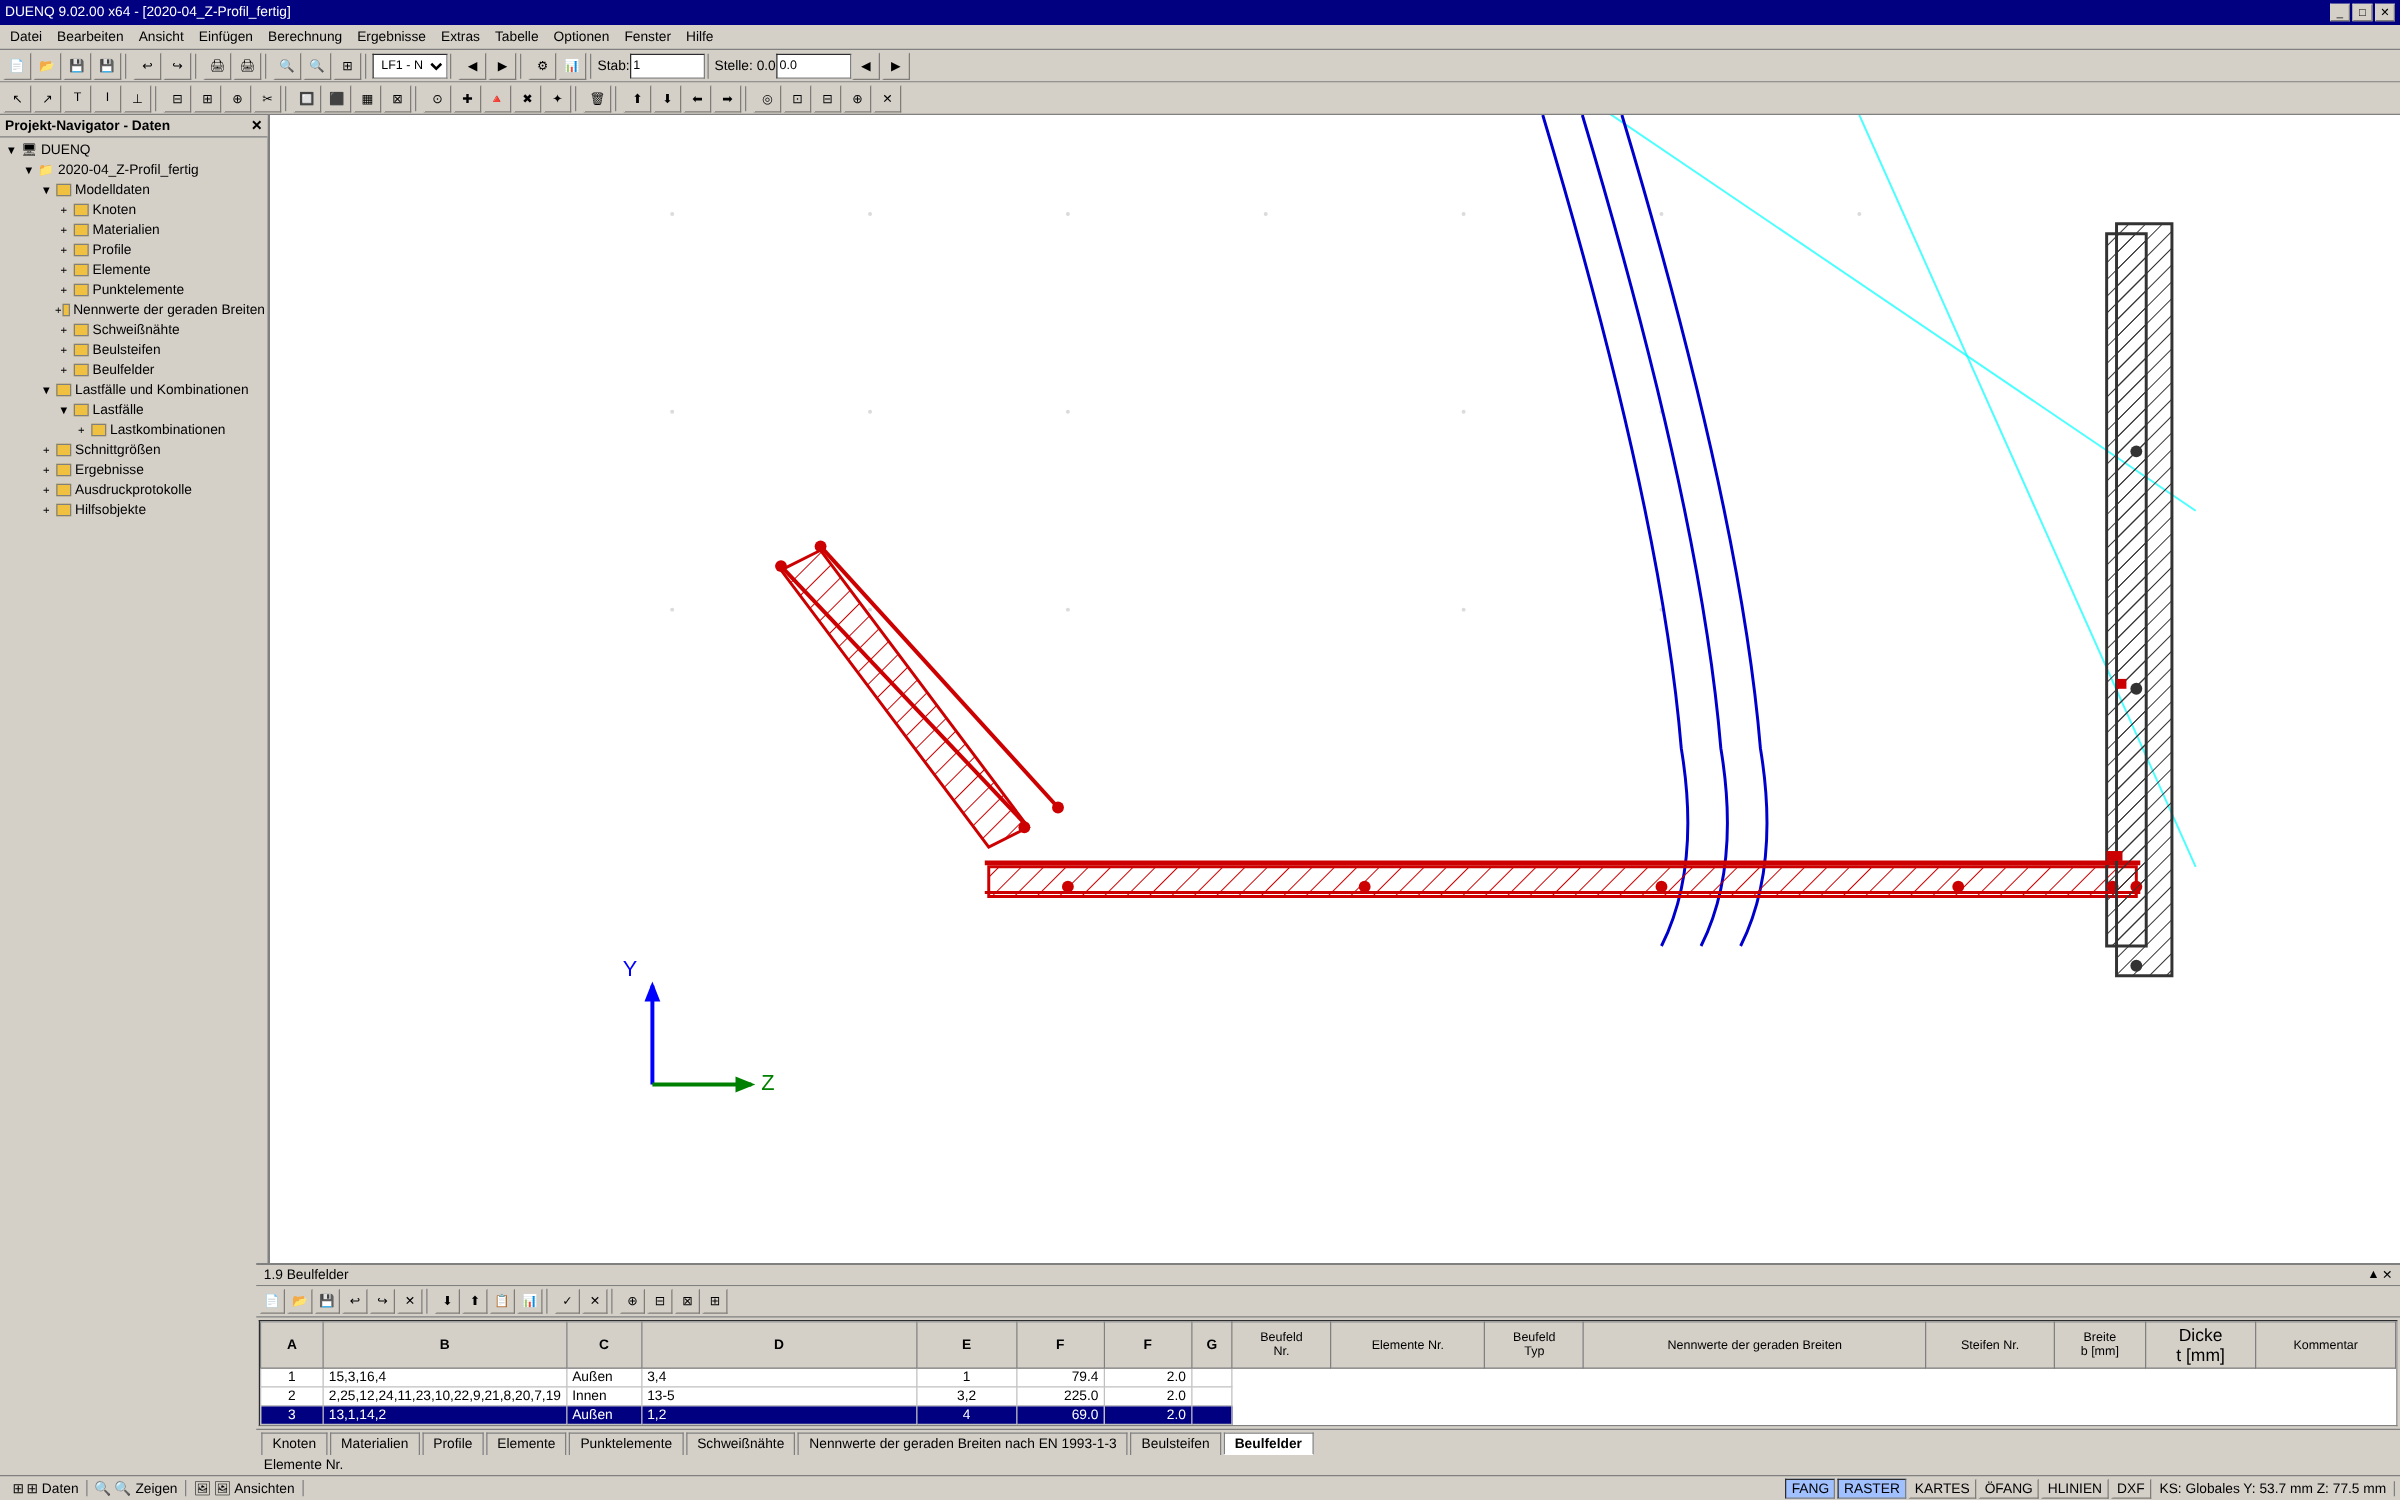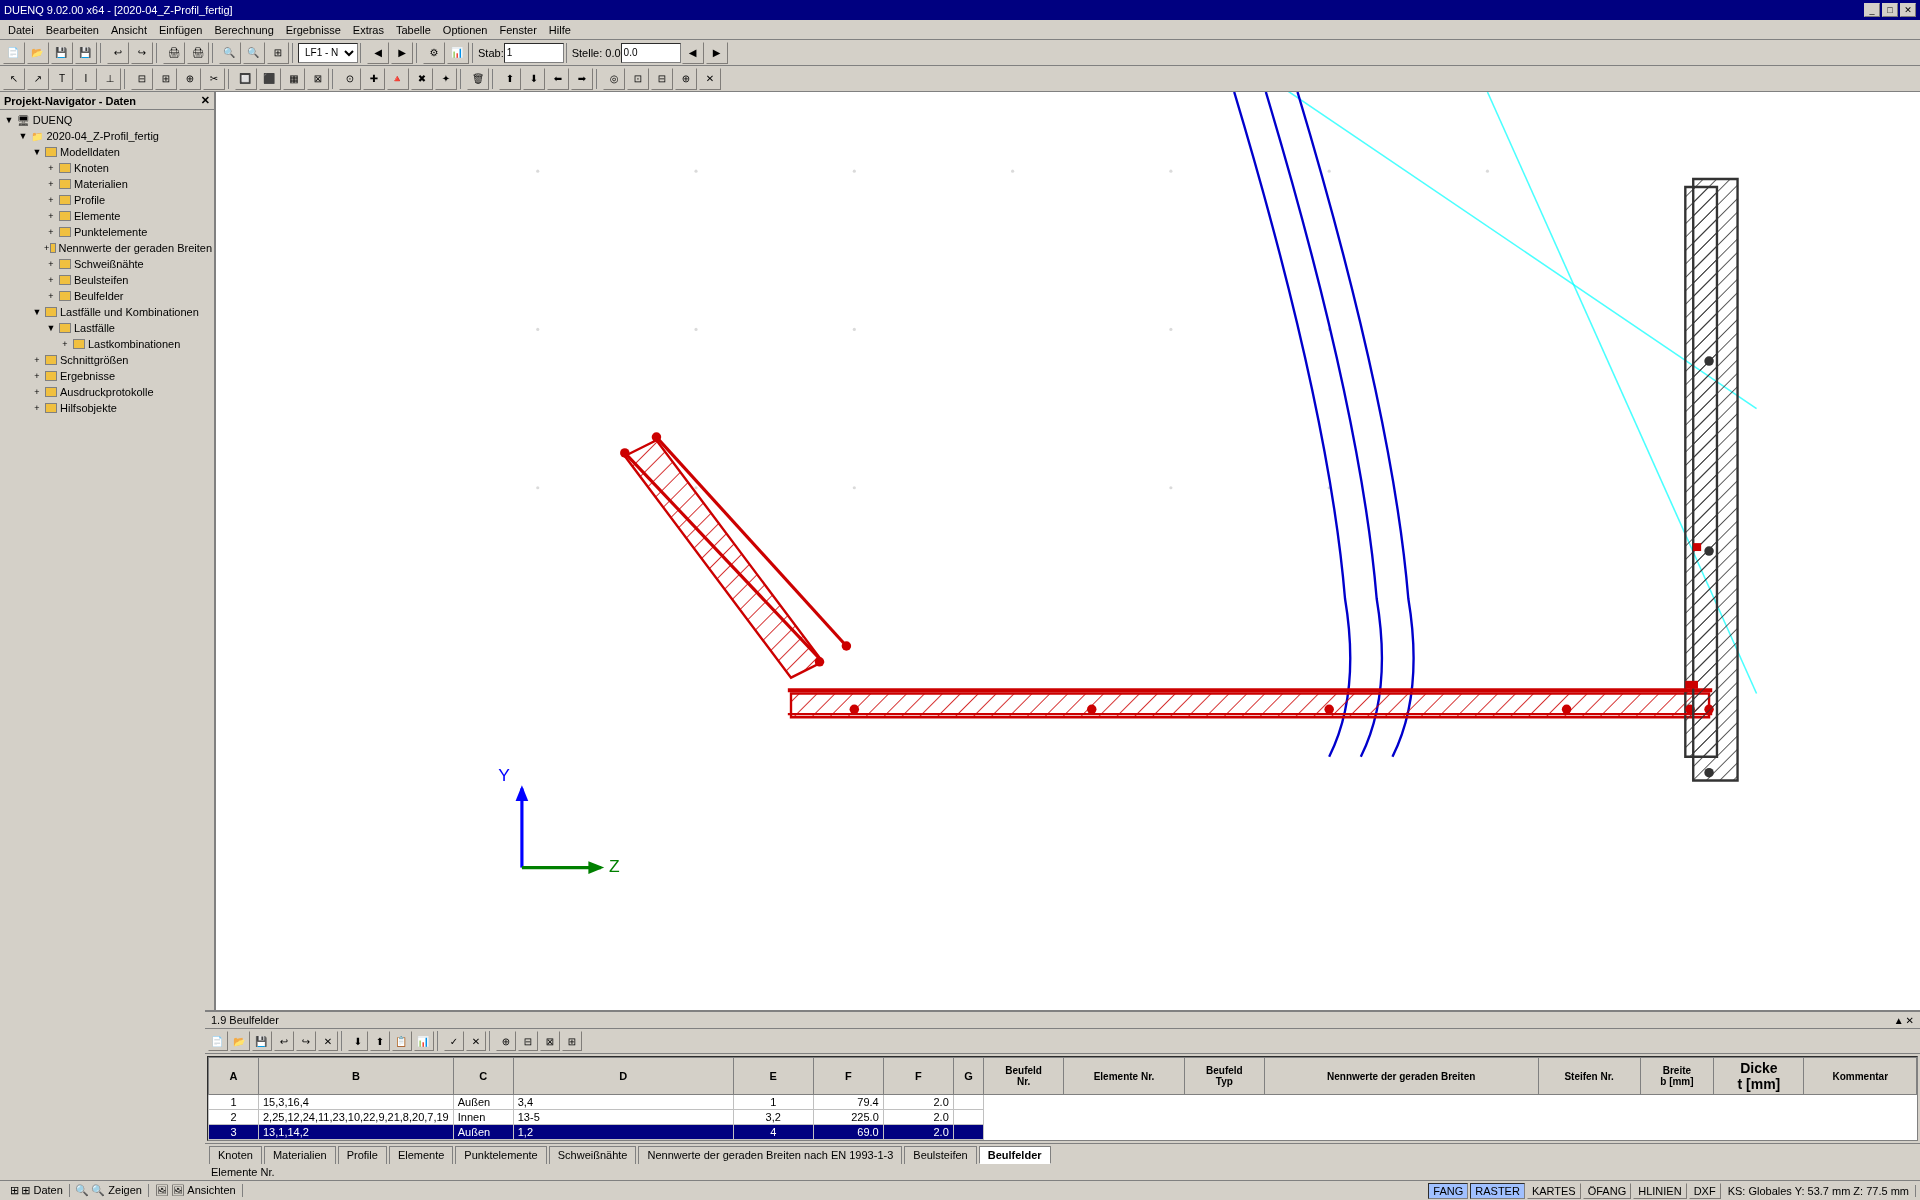--- a/index.html
+++ b/index.html
@@ -31,21 +31,21 @@
     #navigator-content { overflow-y: auto; flex: 1; padding: 2px; }
     .tree-item { display: flex; align-items: center; padding: 1px 0; cursor: pointer; white-space: nowrap; font-size: 11px; }
     .tree-toggle { width: 14px; height: 14px; display: inline-flex; align-items: center; justify-content: center; font-size: 9px; cursor: pointer; margin-right: 1px; }
     
     
     #canvas-area { flex: 1; background: white; position: relative; overflow: hidden; }
     
     
     #data-table-container { background: white; border: 1px inset #808080; margin: 2px; overflow: auto; }
     table { border-collapse: collapse; width: 100%; font-size: 11px; }
-    table th { background: #d4d0c8; border: 1px solid #808080; padding: 2px 4px; text-align: center; font-weight: bold; white-space: nowrap; }
+    table th { background: #d4d0c8; border: 1px solid #808080; padding: 2px 4px; text-align: center; font-weight: normal; white-space: nowrap; }
     table td { border: 1px solid #c0c0c0; padding: 1px 4px; white-space: nowrap; }
     table tr.selected td { background: #000080; color: white; }
     .col-header-letter { background: #d4d0c8; text-align: center; font-weight: bold; }
     
     
     #bottom-tabs { display: flex; padding: 2px 4px 0; background: #d4d0c8; border-top: 1px solid #808080; }
     .tab { padding: 2px 8px; border: 1px solid #808080; border-bottom: none; background: #d4d0c8; cursor: pointer; font-size: 11px; margin-right: 2px; }
     .tab.active { background: white; border-bottom: 1px solid white; font-weight: bold; }
     
     

